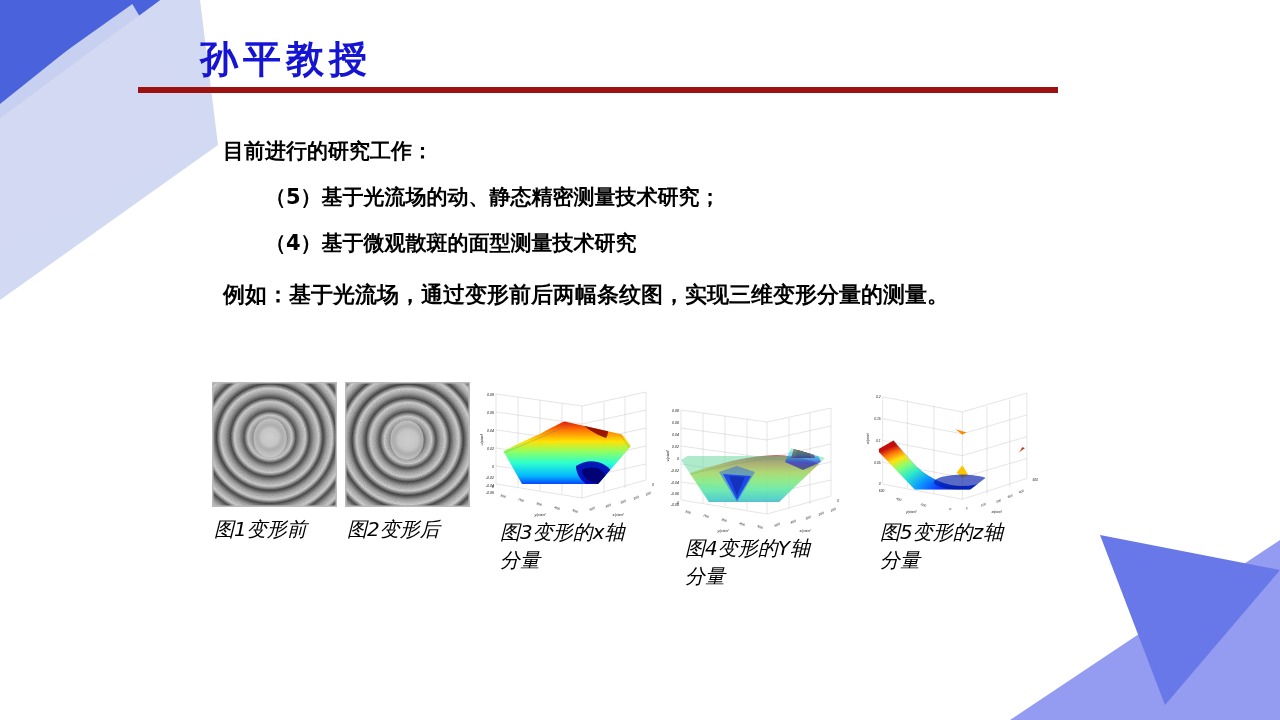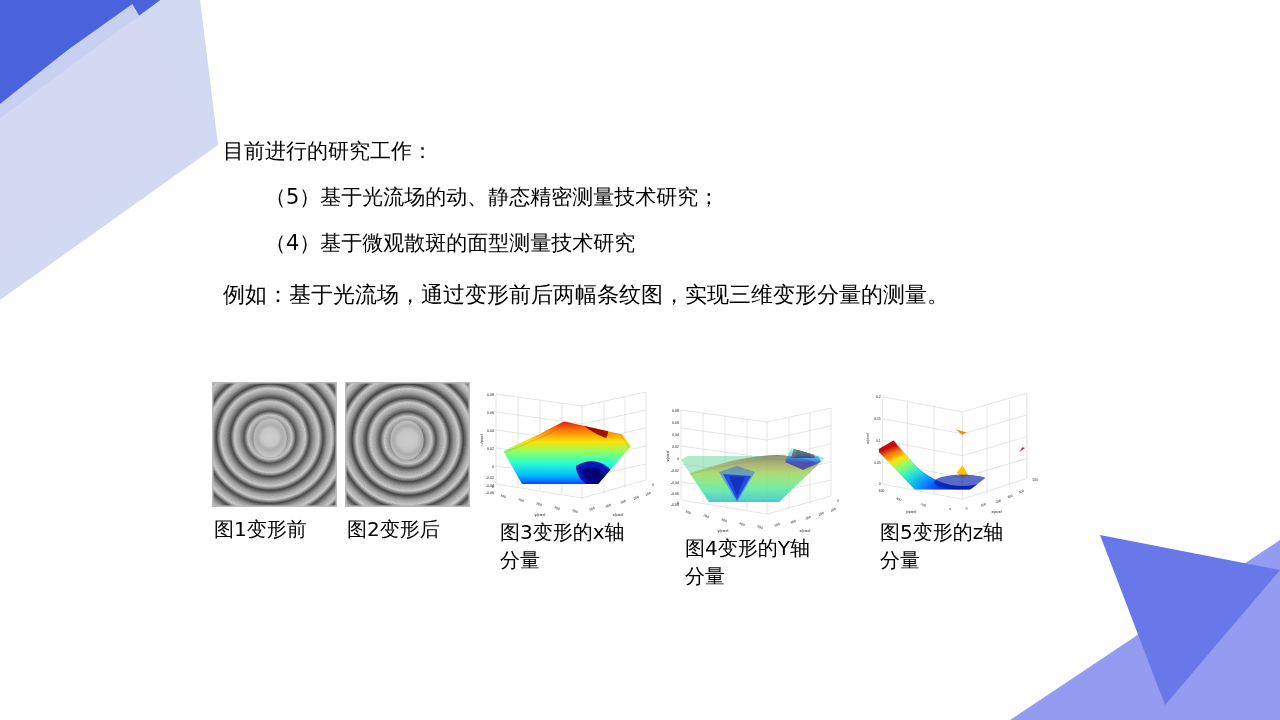--- a/index.html
+++ b/index.html
@@ -55,39 +55,41 @@
     width: 920px;
     background: #9e1111;
   }
 
   
   .body-text {
     position: absolute;
     left: 0;
     top: 128px;
     width: 1280px;
+    font-weight: bold;
   }
   .line {
     color: #000000;
     font-family: "DejaVu Sans", "Liberation Sans", sans-serif;
     font-size: 21px;
     line-height: 46px;
     white-space: nowrap;
   }
   .line.lead   { padding-left: 223px; }
   .line.item   { padding-left: 265px; }
   .line.example{ padding-left: 213px; font-size: 22px; margin-top: 6px; margin-left: 10px; }
 
   
   .figures {
     position: absolute;
     left: 0;
     top: 380px;
     width: 1280px;
     height: 230px;
+    font-style: italic;
   }
   .fig {
     position: absolute;
   }
   .fig-img {
     background: #e8e8e8;
     display: block;
   }
   .caption {
     position: absolute;
@@ -124,20 +126,24 @@
     <polygon points="0,0 160,0 0,118" fill="#4a63dd"></polygon>
     <polygon points="0,104 130,0 212,140 0,250" fill="#d2d9f2" opacity="0.92"></polygon>
     <polygon points="0,0 138,0 0,98" fill="#4a63dd"></polygon>
   </svg>
 
   <svg class="deco deco-br" viewBox="0 0 300 220" width="300" height="220" aria-hidden="true">
     <polygon points="300,40 300,220 30,220" fill="#939cf0"></polygon>
     <polygon points="120,35 300,70 185,205" fill="#6878e8"></polygon>
   </svg>
 
+  <div class="title-block">
+    <div class="title-text">孙平教授</div>
+    <div class="title-rule"></div>
+  </div>
 
   <div class="body-text">
     <div class="line lead">目前进行的研究工作：</div>
     <div class="line item">（5）基于光流场的动、静态精密测量技术研究；</div>
     <div class="line item">（4）基于微观散斑的面型测量技术研究</div>
     <div class="line example">例如：基于光流场，通过变形前后两幅条纹图，实现三维变形分量的测量。</div>
   </div>
 
   <div class="figures">
 

